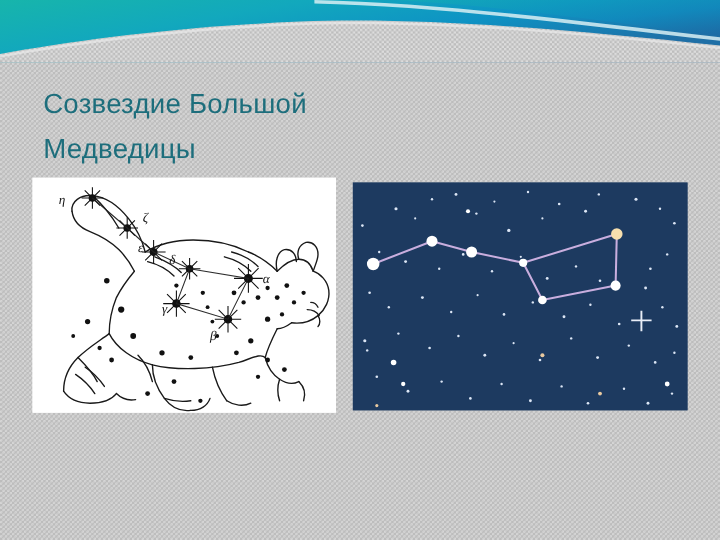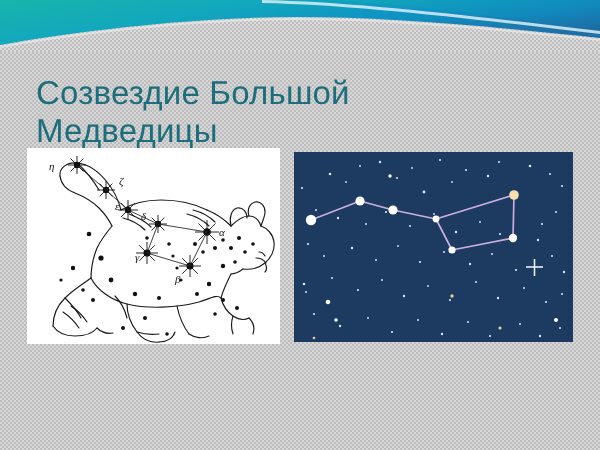--- a/index.html
+++ b/index.html
@@ -39,21 +39,21 @@
   }
   #header-band svg { display: block; }
 
   
   #slide-title {
     position: absolute;
     left: 36px;
     top: 52px;
     width: 430px;
     color: #1d6e7c;
-    font-size: 33px;
+    font-size: 23px;
     line-height: 38px;
     font-weight: normal;
     letter-spacing: 0.2px;
     white-space: pre-line;
     text-rendering: geometricPrecision;
   }
 
   
   .pic {
     position: absolute;

